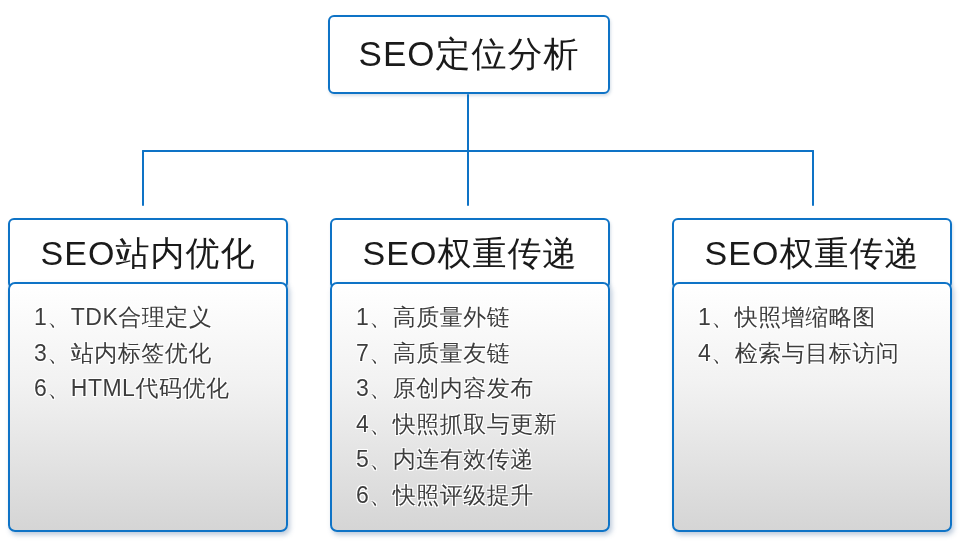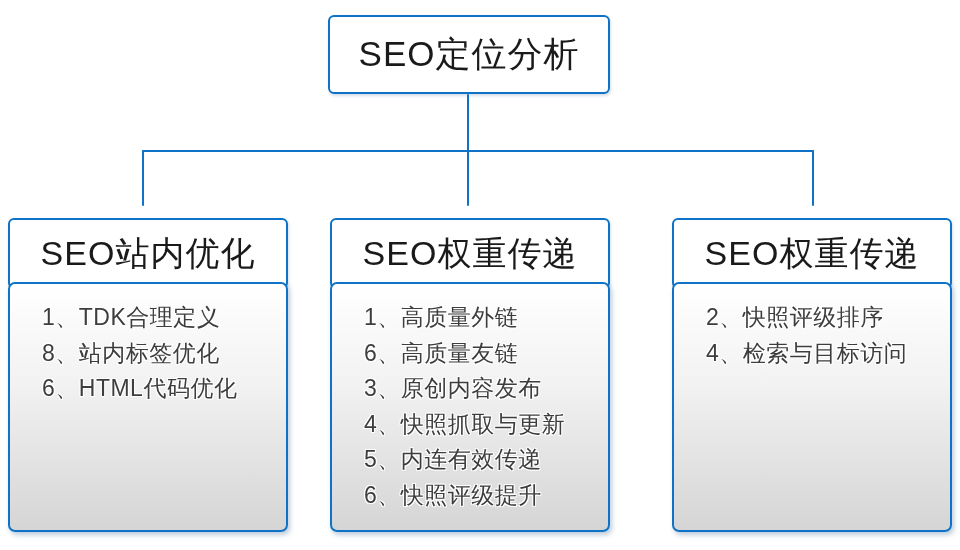--- a/index.html
+++ b/index.html
@@ -37,21 +37,21 @@
     display:flex;align-items:center;justify-content:center;
     box-shadow:1px 2px 3px rgba(120,150,180,0.30);
   }
   .head-box .title{font-size:34px;color:var(--header-text);letter-spacing:1px;}
 
   .list-box{
     position:absolute;top:76px;left:0;width:280px;height:250px;
     background:linear-gradient(180deg,var(--list-top) 0%,#f2f2f2 40%,var(--list-bottom) 100%);
     border:2px solid var(--accent);border-radius:7px;
     box-shadow:2px 3px 5px rgba(110,140,175,0.45);
-    padding:16px 8px 0 32px;
+    padding:16px 8px 0 24px;
   }
   .list-item{
     font-size:23px;line-height:35.5px;color:var(--list-text);
     white-space:nowrap;letter-spacing:0.5px;
     text-shadow:1px 1px 0 #fff,-1px -1px 0 #fff,1px -1px 0 #fff,-1px 1px 0 #fff;
   }
 </style>
 </head>
 <body>
 
@@ -66,42 +66,42 @@
   <div class="connector v" style="left:142px;top:150px;height:56px;"></div>
   <div class="connector v" style="left:467px;top:150px;height:56px;"></div>
   <div class="connector v" style="left:812px;top:150px;height:56px;"></div>
 
   <div class="column col-0">
     <div class="head-box">
       <span class="title">SEO站内优化</span>
     </div>
     <div class="list-box">
       <div class="list-item">1、TDK合理定义</div>
-      <div class="list-item">8、站内标签优化</div>
+      <div class="list-item">3、站内标签优化</div>
       <div class="list-item">6、HTML代码优化</div>
     </div>
   </div>
 
   <div class="column col-1">
     <div class="head-box">
       <span class="title">SEO权重传递</span>
     </div>
     <div class="list-box">
       <div class="list-item">1、高质量外链</div>
-      <div class="list-item">6、高质量友链</div>
+      <div class="list-item">7、高质量友链</div>
       <div class="list-item">3、原创内容发布</div>
       <div class="list-item">4、快照抓取与更新</div>
       <div class="list-item">5、内连有效传递</div>
       <div class="list-item">6、快照评级提升</div>
     </div>
   </div>
 
   <div class="column col-2">
     <div class="head-box">
       <span class="title">SEO权重传递</span>
     </div>
     <div class="list-box">
-      <div class="list-item">2、快照评级排序</div>
+      <div class="list-item">1、快照增缩略图</div>
       <div class="list-item">4、检索与目标访问</div>
     </div>
   </div>
 
 </div>
 
 </body></html>

